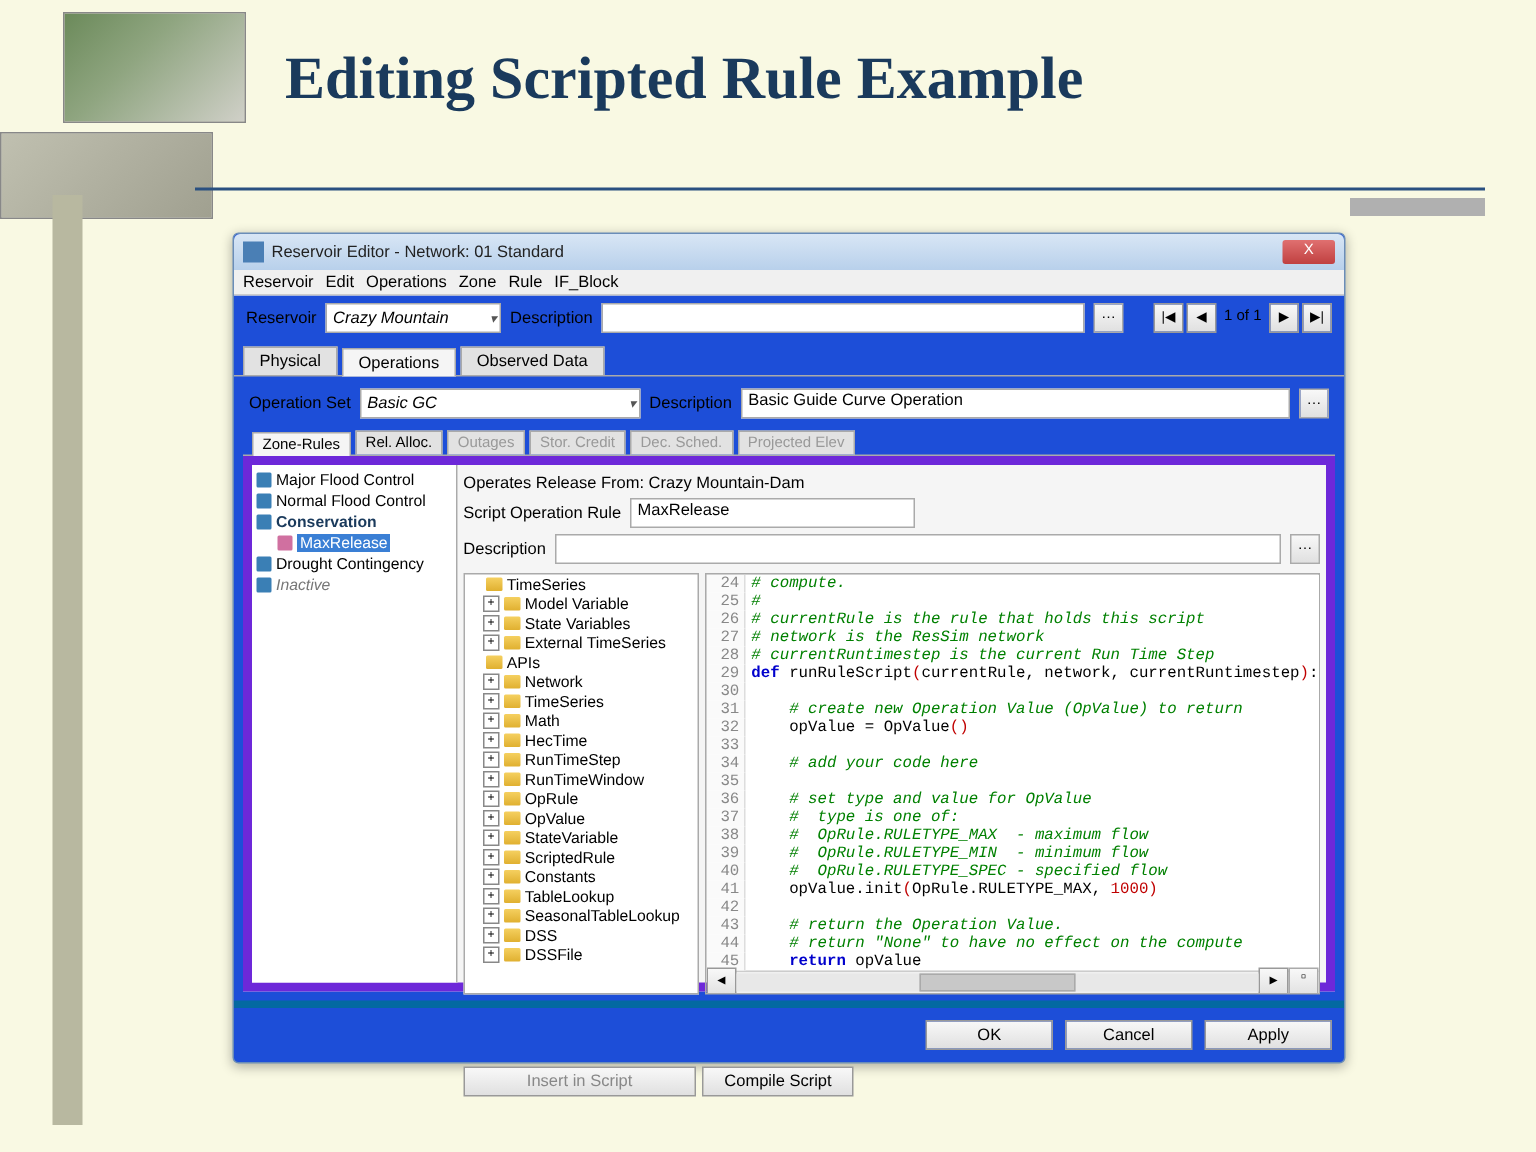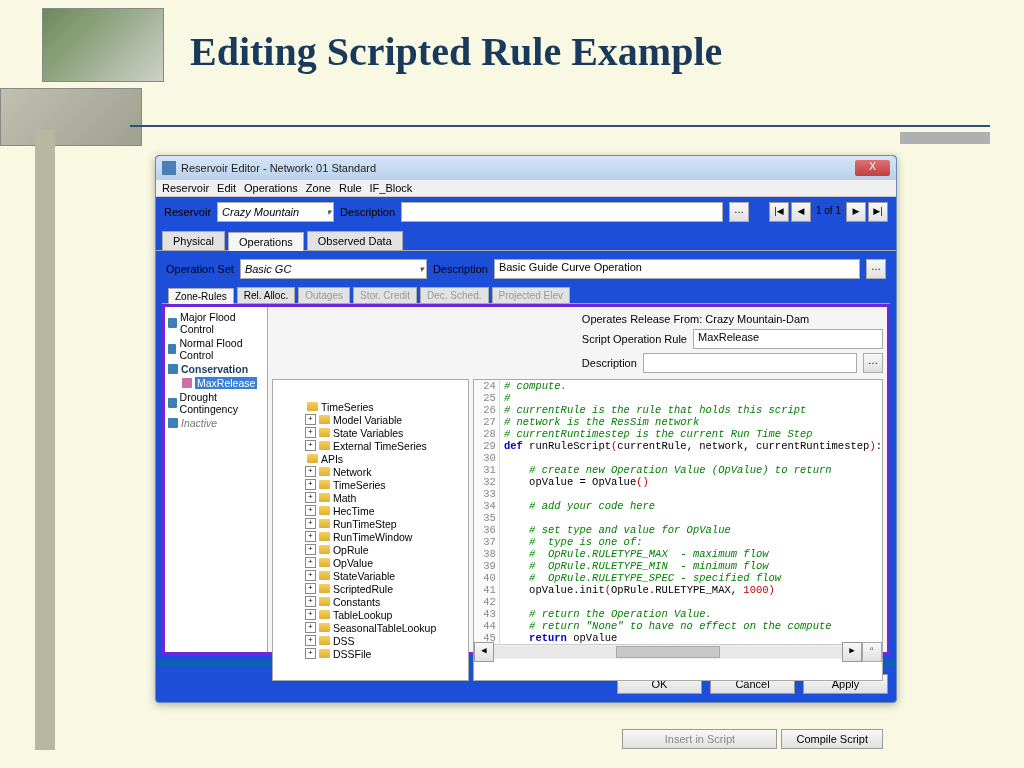--- a/index.html
+++ b/index.html
@@ -189,21 +189,21 @@
 }
 .tab.disabled { color: #999; }
 
 .content {
   padding: 6px;
 }
 .subtabs .tab { font-size: 10px; padding: 2px 6px; }
 
 .main-split {
   display: flex;
-  border: 3px solid #6d28d9;
+  border: 6px solid #6d28d9;
   background: #f5f5f5;
   height: 345px;
 }
 .left-tree {
   width: 135px;
   background: #fff;
   border-right: 1px solid #aaa;
   padding: 3px;
   overflow: hidden;
 }
@@ -224,35 +224,34 @@
 .tree-icon.pink { background: #d070a0; }
 .tree-item.selected span.txt { background: #3a7fd5; color: #fff; padding: 0 2px; }
 .tree-item.bold span.txt { font-weight: bold; color: #1a3a5c; }
 .tree-item.italic span.txt { font-style: italic; color: #777; }
 
 .right-pane {
   flex: 1;
   padding: 4px;
   display: flex;
   flex-direction: column;
-  align-items: flex-end;
 }
 .right-top {
   margin-bottom: 4px;
 }
 .right-split {
   flex: 1;
   display: flex;
   gap: 4px;
 }
 .api-tree {
   width: 155px;
   background: #fff;
   border: 1px solid #aaa;
-  padding: 20px;
+  padding: 0;
   overflow-y: auto;
   font-size: 10.5px;
 }
 .api-item {
   display: flex;
   align-items: center;
   gap: 3px;
   padding: 0.5px 0;
 }
 .api-item.l1 { padding-left: 12px; }

